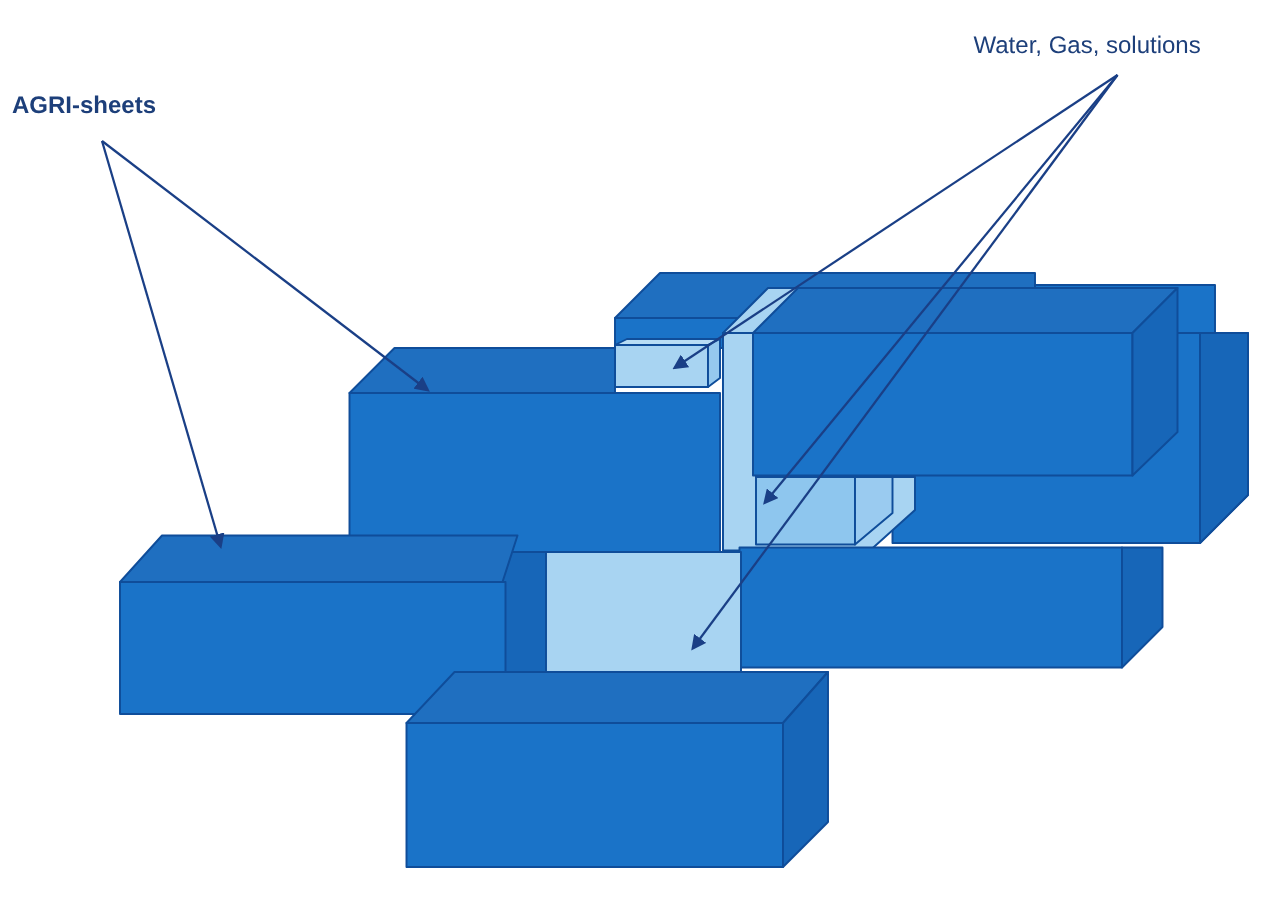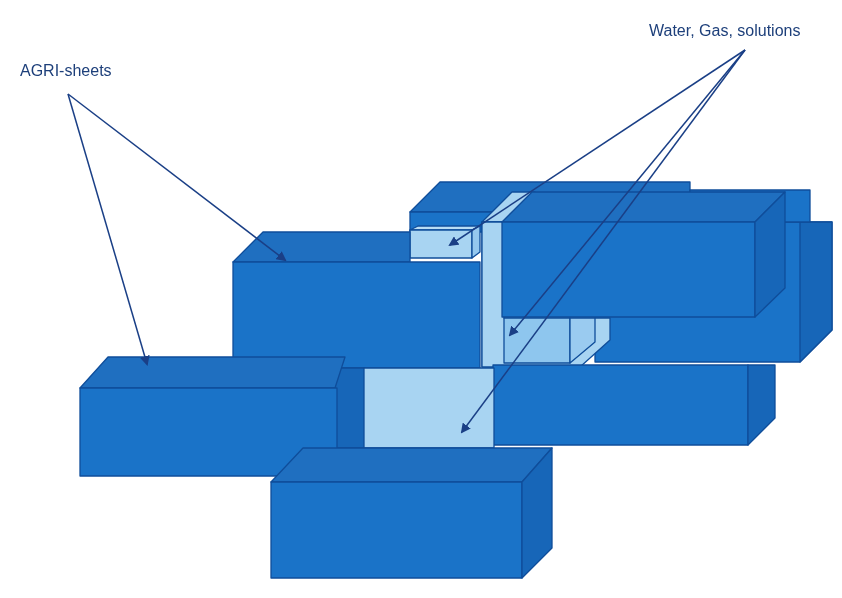--- a/index.html
+++ b/index.html
@@ -3,21 +3,21 @@
 <meta charset="utf-8">
 <style>
   html, body { margin: 0; padding: 0; background: #ffffff; }
   body { width: 842px; height: 598px; position: relative; overflow: hidden; font-family: "Liberation Sans", sans-serif; }
   .label { position: absolute; color: #1d3f7a; font-size: 16px; font-family: "Liberation Sans", sans-serif; white-space: nowrap; }
   svg { position: absolute; left: 0; top: 0; }
 </style>
 </head>
 <body>
 
-<div class="label" style="left:20px; top:62px;">AGRI-sheets</div>
+<div class="label" style="left:8px; top:62px;font-weight:bold;">AGRI-sheets</div>
 <div class="label" style="left:649px; top:22px;">Water, Gas, solutions</div>
 
 <svg width="842" height="598" viewBox="0 0 842 598">
   <defs>
     <marker id="arrowhead" markerWidth="10" markerHeight="10" refX="8" refY="5" orient="auto" markerUnits="userSpaceOnUse">
       <path d="M0,0 L10,5 L0,10 z" fill="#1a3f86"></path>
     </marker>
   </defs>
 
   <g stroke="#0f4d9a" stroke-width="1.3" stroke-linejoin="round">

